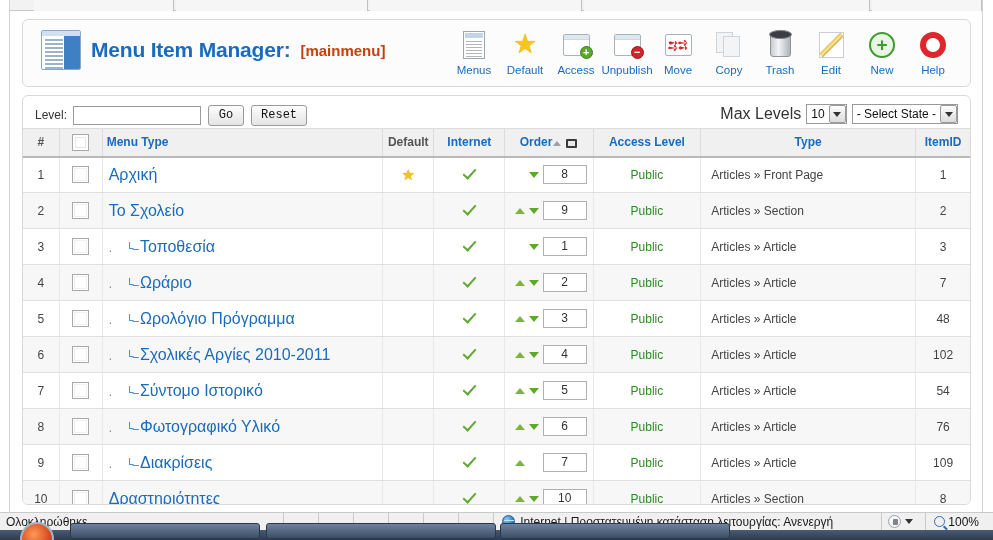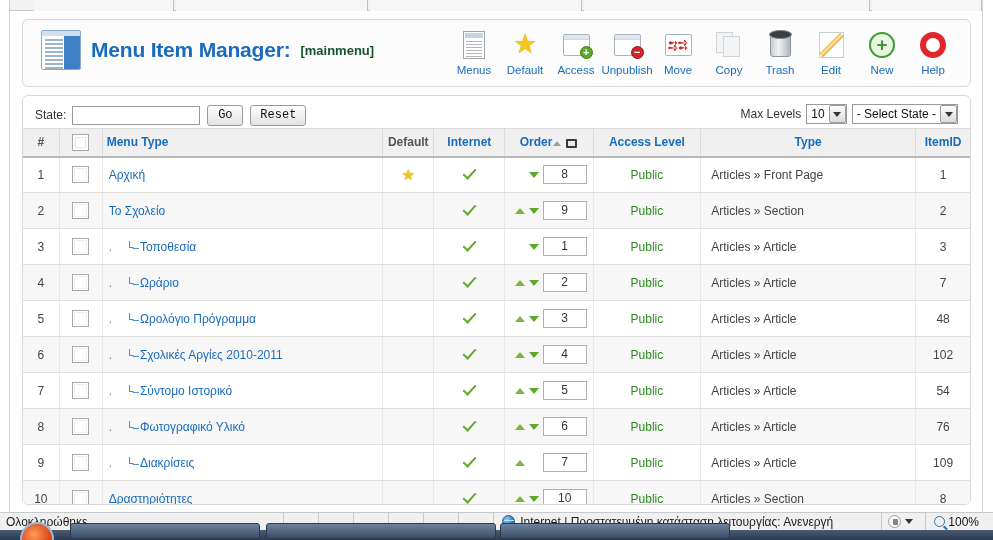--- a/index.html
+++ b/index.html
@@ -59,21 +59,21 @@
   }
   .title-icon .ti-top { position:absolute; top:0; left:0; right:0; height:5px; background:#cfe0f0; }
   .title-icon .ti-right { position:absolute; top:5px; right:0; width:16px; bottom:0; background:#3f7fc4; }
   .title-icon .ti-lines { position:absolute; top:8px; left:3px; width:18px; }
   .title-icon .ti-lines i { display:block; height:1.5px; background:#9bb4cc; margin-bottom:2.5px; }
   #page-title {
     font-size: 21px; font-weight: bold; color: #1a6bbd;
     letter-spacing: -0.2px; white-space: nowrap;
   }
   #page-title-sub {
-    font-size: 13px; font-weight: bold; color: #14532d;
+    font-size: 15px; font-weight: bold; color: #c2410c;
   }
 
   
   #toolbar {
     position: absolute; right: 12px; top: 6px;
     display: flex; align-items: flex-end; gap: 1px;
   }
   .tb-item {
     width: 50px; display: flex; flex-direction: column;
     align-items: center; padding-top: 2px; cursor: pointer;
@@ -134,21 +134,21 @@
     height: 21px; min-width: 36px; padding: 0 9px; margin-left: 7px;
     font-size: 12px; color: #111;
     border: 1px solid #9a9a9a; border-radius: 3px;
     background: linear-gradient(#fdfdfd, #e4e4e4);
     cursor: pointer; font-family: Liberation Mono, monospace;
   }
   #filter-right {
     position: absolute; right: 12px; top: 8px;
     display: flex; align-items: center; gap: 5px;
   }
-  #maxlevels-label { font-size: 12px; color: #333; }
+  #maxlevels-label { font-size: 16px; color: #333; }
   .sel {
     height: 20px; border: 1px solid #9a9a9a; background: #fff;
     display: flex; align-items: center; font-size: 12px; color: #111;
     padding-left: 4px; cursor: pointer;
   }
   .sel .arrowbox {
     width: 17px; height: 18px; margin-left: 4px;
     border: 1px solid #9a9a9a; border-radius: 2px;
     background: linear-gradient(#fcfcfc,#dcdcdc);
     display: flex; align-items: center; justify-content: center;
@@ -194,21 +194,21 @@
   .c-type   { width: 190px; }
   .c-id     { width: 48px; }
 
   .chkbox {
     width: 17px; height: 17px; border: 1px solid #a9a9a9; background: #fff;
     display: inline-block; vertical-align: middle; cursor: pointer;
     box-shadow: inset 0 0 0 1px #fff, inset 0 0 0 2px #f0f0f0;
   }
   .hdr-chk { box-shadow: inset 0 0 0 2px #fff, inset 0 0 0 3px #e6e6e6; }
 
-  .itemlink { color: #1a6bbd; text-decoration: none; font-size: 12px; cursor: pointer; }
+  .itemlink { color: #1a6bbd; text-decoration: none; font-size: 16px; cursor: pointer; }
   .tree-dot { color: #888; font-size: 12px; margin-right: 14px; }
   .tree-el  { color: #1a6bbd; font-size: 11px; margin-right: 2px; letter-spacing: -1px; }
 
   .star-def { color: #f3c51c; font-size: 15px; text-shadow: 0 0 1px #bf9400; }
   .check {
     display: inline-block; width: 15px; height: 15px; position: relative;
   }
   .check:after {
     content: ""; position: absolute; left: 4px; top: 0px;
     width: 5px; height: 11px;
@@ -425,21 +425,21 @@
           </span>
         <span class="tb-label">Help</span>
       </div>
 
     </div>
   </div>
 
   <div id="content-panel">
 
     <div id="filter-bar">
-      <span id="filter-label">State:</span>
+      <span id="filter-label">Level:</span>
       <input id="filter-input" type="text" placeholder="" style="">
       <button class="btn">Go</button>
       <button class="btn">Reset</button>
 
       <div id="filter-right">
         <span id="maxlevels-label">Max Levels</span>
         <div class="sel">
           <span>10</span>
           <span class="arrowbox">
               <i></i>

